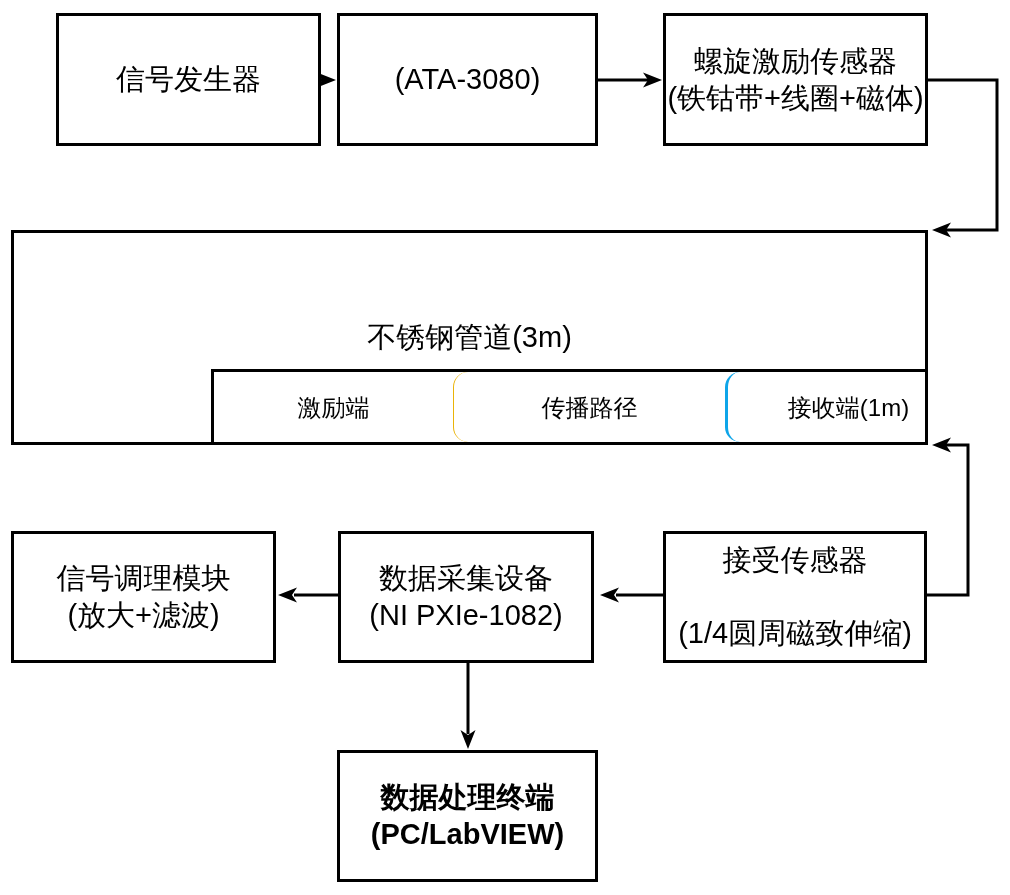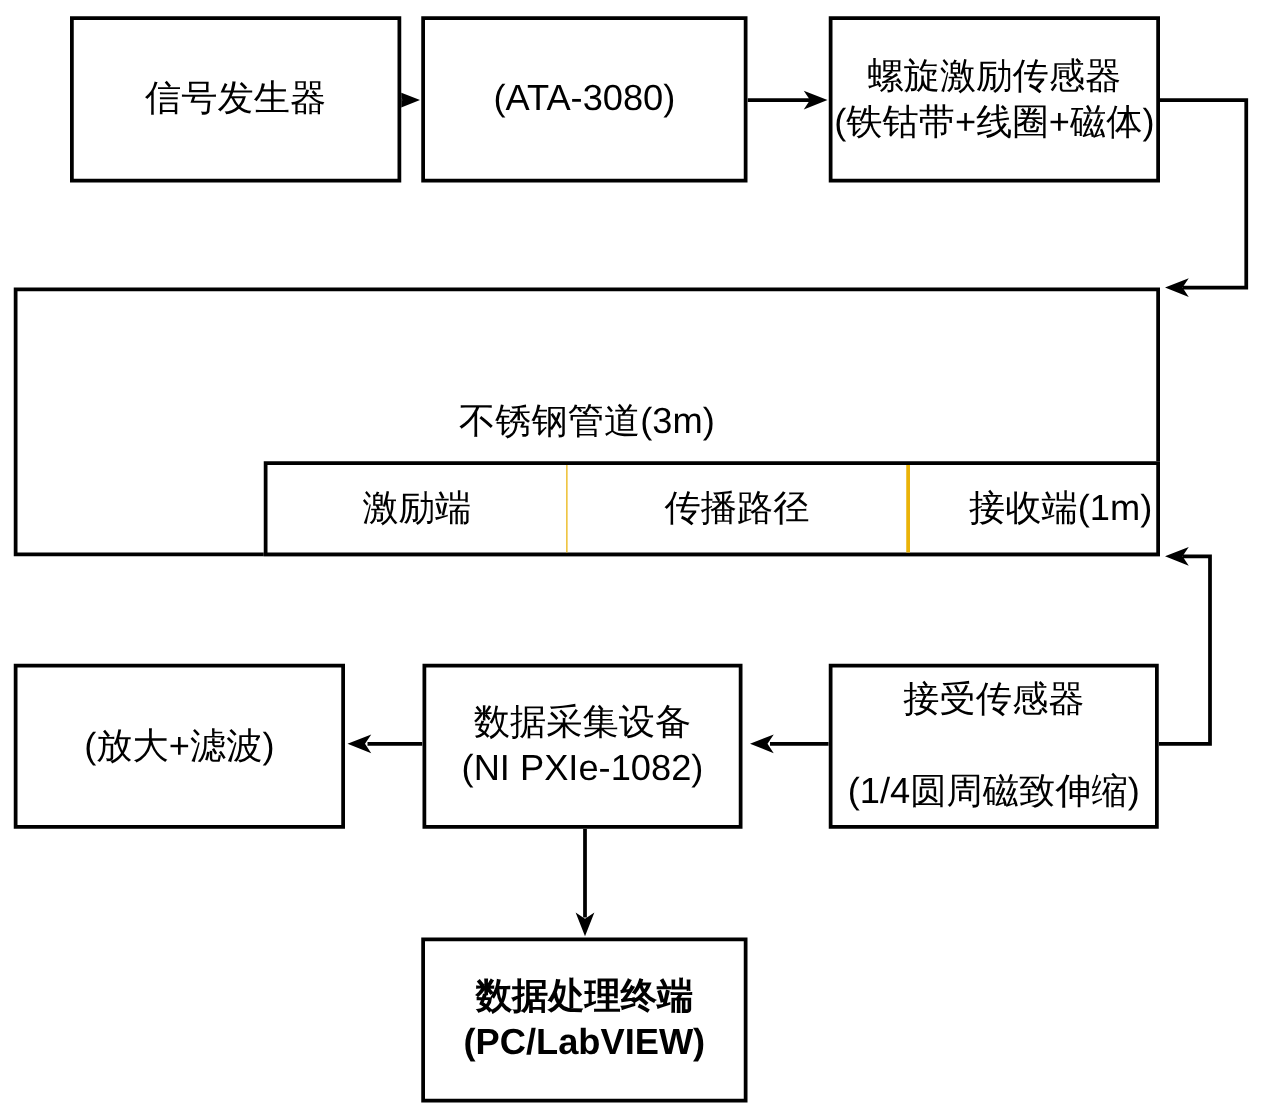--- a/index.html
+++ b/index.html
@@ -45,26 +45,27 @@
     box-sizing: border-box;
     border: 3px solid #000000;
     background: #ffffff;
     display: flex;
   }
   .pipe-cell {
     box-sizing: border-box;
     display: flex;
     align-items: center;
     justify-content: center;
-    font-size: 29px;
+    font-size: 24px;
     white-space: nowrap;
+    border-radius: 15px;
   }
   .pipe-cell.c1 { width: 239px; }
   .pipe-cell.c2 { width: 272px; border-left: 1px solid #eab308; }
-  .pipe-cell.c3 { flex: 1;      border-left: 3px solid #eab308; padding-left: 44px; }
+  .pipe-cell.c3 { flex: 1;      border-left: 3px solid #0ea5e9; padding-left: 44px; }
 
   #box-receiving-sensor   { left: 663px; top: 531px; width: 264px; height: 132px; gap: 36px; }
   #box-daq-device         { left: 338px; top: 531px; width: 256px; height: 132px; }
   #box-signal-conditioning{ left: 11px;  top: 531px; width: 265px; height: 132px; }
   #box-data-terminal      { left: 337px; top: 750px; width: 261px; height: 132px; font-weight: bold; }
 </style>
 </head>
 <body>
 
 <div class="canvas">
@@ -125,20 +126,21 @@
     <span>接受传感器</span>
     <span>(1/4圆周磁致伸缩)</span>
   </div>
 
   <div class="node" id="box-daq-device">
     <span>数据采集设备</span>
     <span>(NI PXIe-1082)</span>
   </div>
 
   <div class="node" id="box-signal-conditioning">
+    <span>信号调理模块</span>
     <span>(放大+滤波)</span>
   </div>
 
   <div class="node" id="box-data-terminal">
     <span>数据处理终端</span>
     <span>(PC/LabVIEW)</span>
   </div>
 
 </div>
 

